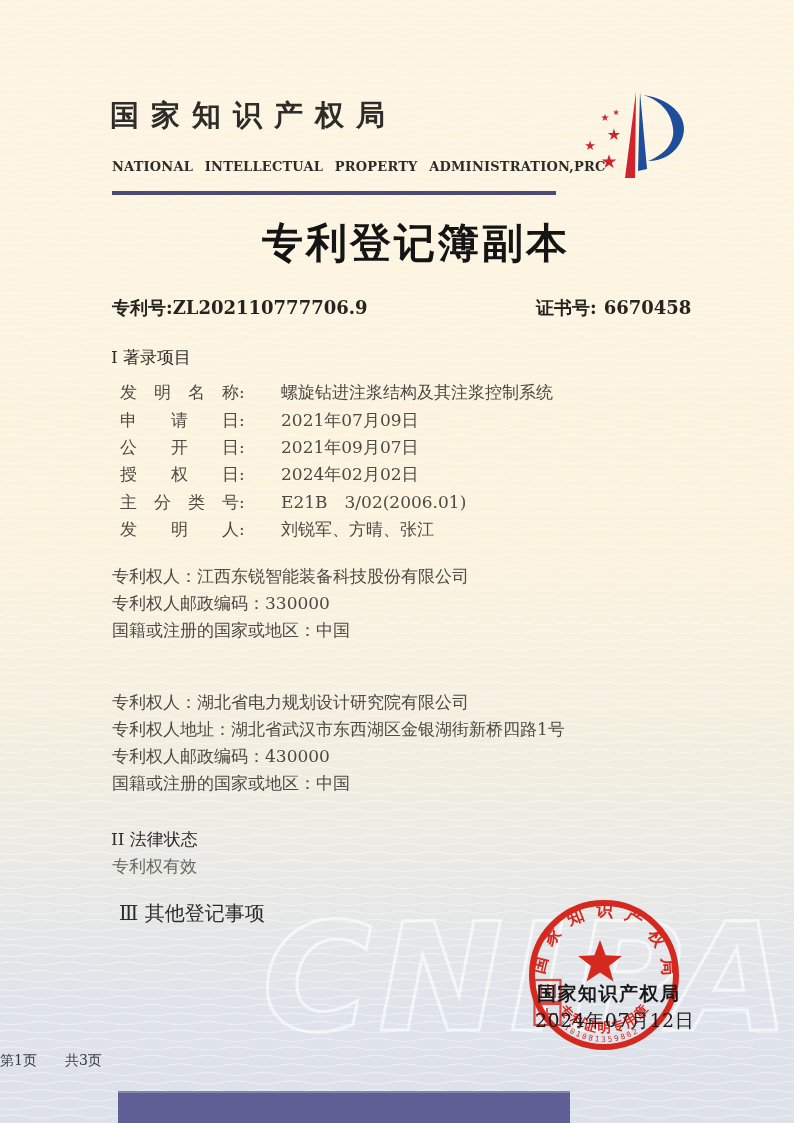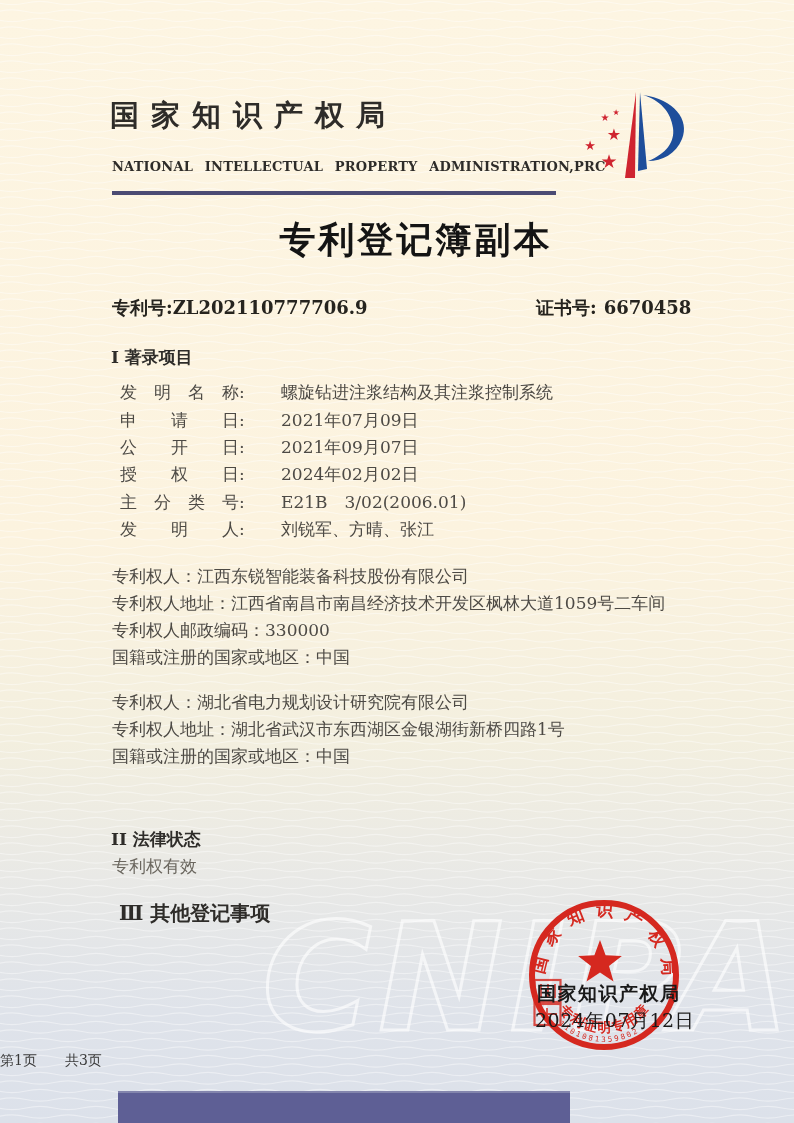--- a/index.html
+++ b/index.html
@@ -17,26 +17,26 @@
     font-weight:bold; font-style:italic; font-size:150px; letter-spacing:6px;
     fill:none; stroke:#ffffff; stroke-opacity:.62; stroke-width:3px;
   }
   .org-cn { left:110px; top:96px; font-size:29px; font-weight:700; letter-spacing:12px; color:var(--text-dark); }
   .org-en { left:112px; top:159px; font-size:13px; font-weight:700; letter-spacing:.2px; word-spacing:7px; color:var(--text-dark);text-align:right; }
   .header-rule { left:112px; top:191px; width:444px; height:4px; background:var(--rule-navy); }
   .logo-svg { left:576px; top:86px; width:124px; height:118px; }
   .logo-red { fill:var(--logo-red); }
   .logo-blue { fill:var(--logo-blue); }
   .logo-star { fill:var(--logo-red); font-family:"DejaVu Sans",sans-serif; }
-  .doc-title { left:0; top:216px; width:100%; text-align:center; text-indent:38px; font-size:36px; font-weight:700; letter-spacing:3px; color:#141414; }
+  .doc-title { left:0; top:216px; width:100%; text-align:center; text-indent:38px; font-size:41px; font-weight:700; letter-spacing:3px; color:#141414; }
   .id-row { top:296px; font-size:18px; font-weight:700; color:#26241f; }
   .patent-no { left:112px; }
   .cert-no { left:536px; }
   .cert-no .val { margin-left:7px; }
-  .sec-heading { font-size:17px; font-weight:700; color:var(--text-dark); }
+  .sec-heading { font-size:17px; font-weight:400; color:var(--text-dark); }
   .bib-heading { left:111px; top:346px; }
   .bib-row { left:0; font-size:17px; color:var(--text-body); }
   .bib-label { position:absolute; left:120px; white-space:pre; }
   .bib-value { position:absolute; left:281px; white-space:pre; }
   .patentee { left:112px; font-size:17px; color:var(--text-body); }
   .patentee div { height:27px; line-height:27px; white-space:pre; }
   .legal-heading { left:111px; top:828px; }
   .legal-value { left:112px; top:855px; font-size:17px; color:#6b675f;text-align:center; }
   .other-heading { left:111px; top:900px; font-size:20px;margin-left:8px; }
   .seal-svg { left:524px; top:895px; width:160px; height:160px; }
@@ -239,28 +239,28 @@
     <span class="bib-label">主　分　类　号:</span>
     <span class="bib-value">E21B　3/02(2006.01)</span>
   </div>
   <div class="abs bib-row" style="top:518px">
     <span class="bib-label">发　　明　　人:</span>
     <span class="bib-value">刘锐军、方晴、张江</span>
   </div>
 
   <div class="abs patentee" style="top:563px">
     <div>专利权人：江西东锐智能装备科技股份有限公司</div>
-    <div>专利权人地址：江西省南昌市南昌经济技术开发区枫林大道1059号二车间</div>
     <div>专利权人邮政编码：330000</div>
     <div>国籍或注册的国家或地区：中国</div>
   </div>
 
   <div class="abs patentee" style="top:689px">
     <div>专利权人：湖北省电力规划设计研究院有限公司</div>
     <div>专利权人地址：湖北省武汉市东西湖区金银湖街新桥四路1号</div>
+    <div>专利权人邮政编码：430000</div>
     <div>国籍或注册的国家或地区：中国</div>
   </div>
 
   <div class="abs sec-heading legal-heading">II 法律状态</div>
   <div class="abs legal-value">专利权有效</div>
 
   <div class="abs sec-heading other-heading">Ⅲ 其他登记事项</div>
 
   <svg class="abs seal-svg" viewBox="0 0 160 160">
     <defs>

